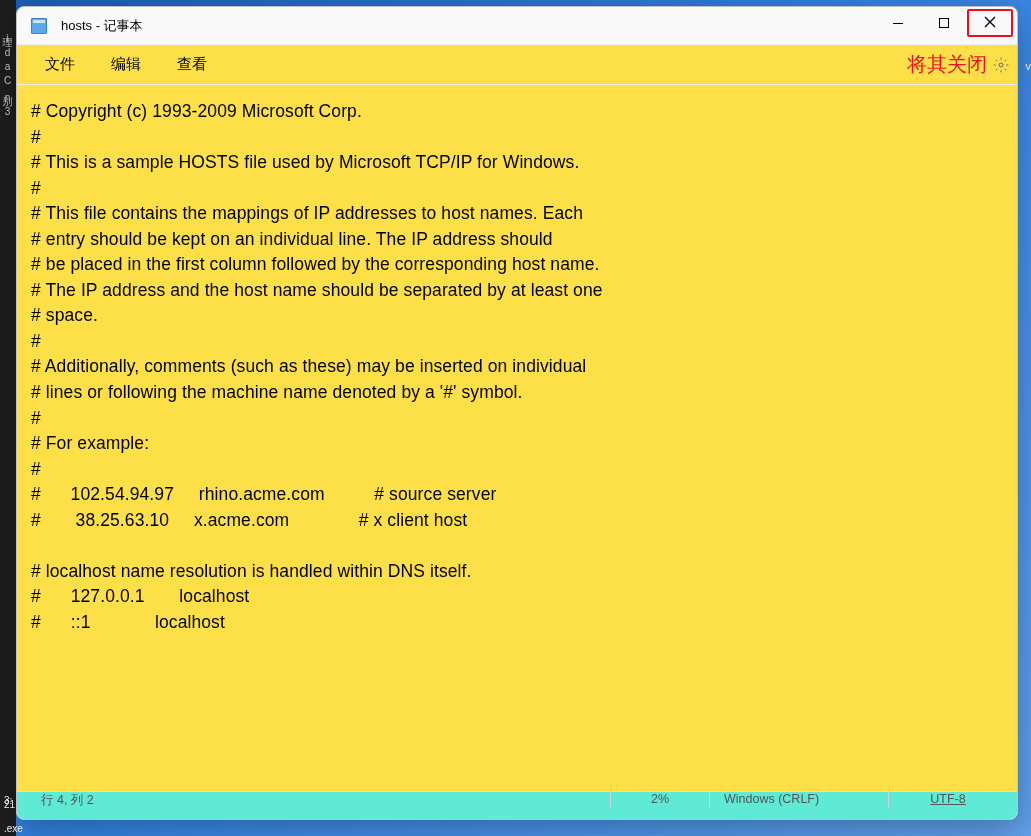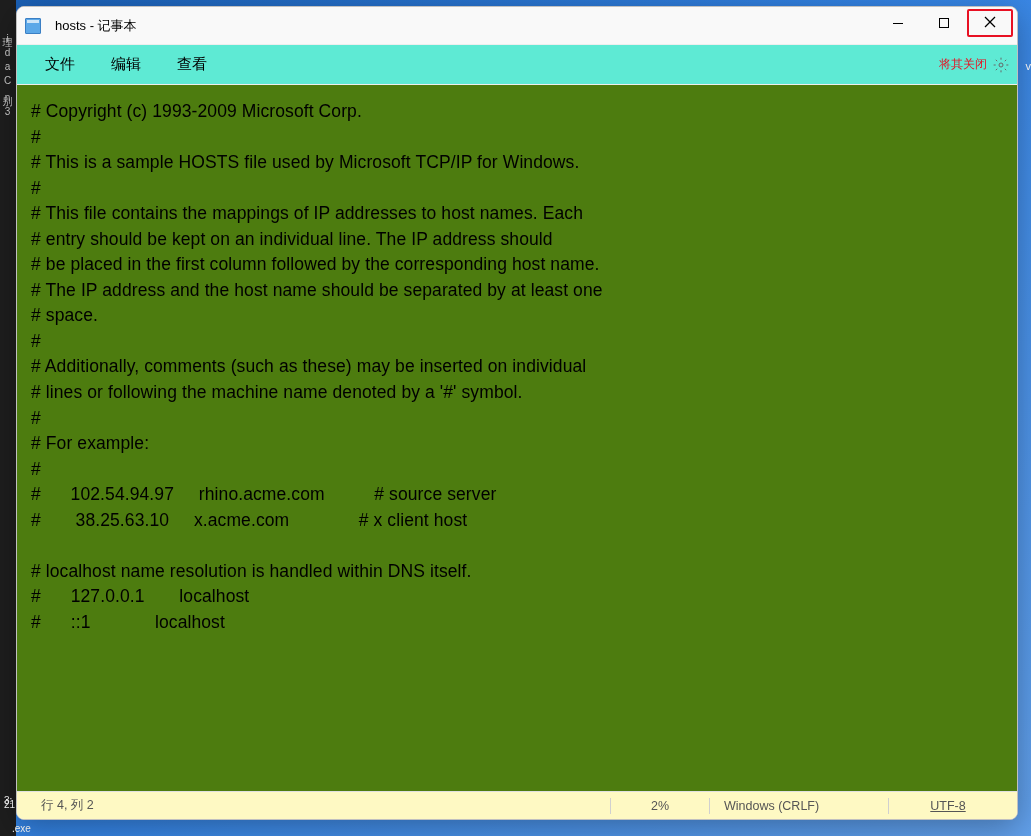--- a/index.html
+++ b/index.html
@@ -60,21 +60,21 @@
       display: flex;
       flex-direction: column;
       box-shadow: 0 8px 32px rgba(0,0,0,0.3);
       overflow: hidden;
     }
     .titlebar {
       height: 38px;
       background: #f9f9f9;
       display: flex;
       align-items: center;
-      padding-left: 8px;
+      padding-left: 14px;
       border-bottom: 1px solid #eeeeee;
     }
     .titlebar-icon {
       width: 16px;
       height: 16px;
       background: #5ca8e8;
       border: 1px solid #3b7fc4;
       border-radius: 1px;
       margin-right: 14px;
       position: relative;
@@ -129,75 +129,75 @@
       width: 10px;
       height: 10px;
       border: 1px solid #000;
     }
     .close-icon svg {
       width: 12px;
       height: 12px;
     }
     .menubar {
       height: 40px;
-      background: #5eead4;
+      background: #fde047;
       display: flex;
       align-items: center;
       padding: 0 10px;
       border-bottom: 1px solid #eeeeee;
       font-size: 15px;
       position: relative;
     }
     .menu-item {
       padding: 6px 18px;
       cursor: pointer;
       color: #000;
     }
     .annotation {
       position: absolute;
       right: 30px;
       color: #e81123;
-      font-size: 12px;
+      font-size: 20px;
       font-weight: 400;
     }
     .settings-gear {
       position: absolute;
       right: 8px;
       width: 16px;
       height: 16px;
       display: flex;
       align-items: center;
       justify-content: center;
     }
     .settings-gear svg {
       width: 16px;
       height: 16px;
       stroke: #666;
       fill: none;
     }
     .content-area {
       flex: 1;
-      background: #4d7c0f;
+      background: #fde047;
       padding: 14px 14px;
       overflow: auto;
     }
     .file-content {
       font-family: "Segoe UI", sans-serif;
       font-size: 17.5px;
       line-height: 1.46;
       color: #000;
       white-space: pre;
       letter-spacing: 0.1px;
     }
     .statusbar {
       height: 28px;
-      background: #fef9c3;
+      background: #5eead4;
       border-top: 1px solid #e0e0e0;
       display: flex;
-      align-items: center;
+      align-items: flex-start;
       font-size: 12.5px;
       color: #555;
       padding: 0 14px;
     }
     .status-segment {
       padding: 0 10px;
     }
     .status-left {
       flex: 1;
     }
@@ -232,21 +232,21 @@
 </div>
 
 <div class="right-edge">v</div>
 
 <div class="bottom-left" style="bottom:28px;">
   <span>3:</span>
 </div>
 <div class="bottom-left" style="bottom:24px;">
   <span>21</span>
 </div>
-<div class="bottom-left" style="bottom:0;margin-left:8px;">
+<div class="bottom-left" style="bottom:0;">
   <span>.exe</span>
 </div>
 
 <div class="notepad-window">
 
   <div class="titlebar">
     <div class="titlebar-icon"></div>
     <div class="titlebar-title">hosts - 记事本</div>
     <div class="titlebar-spacer"></div>
     <div class="window-controls">

